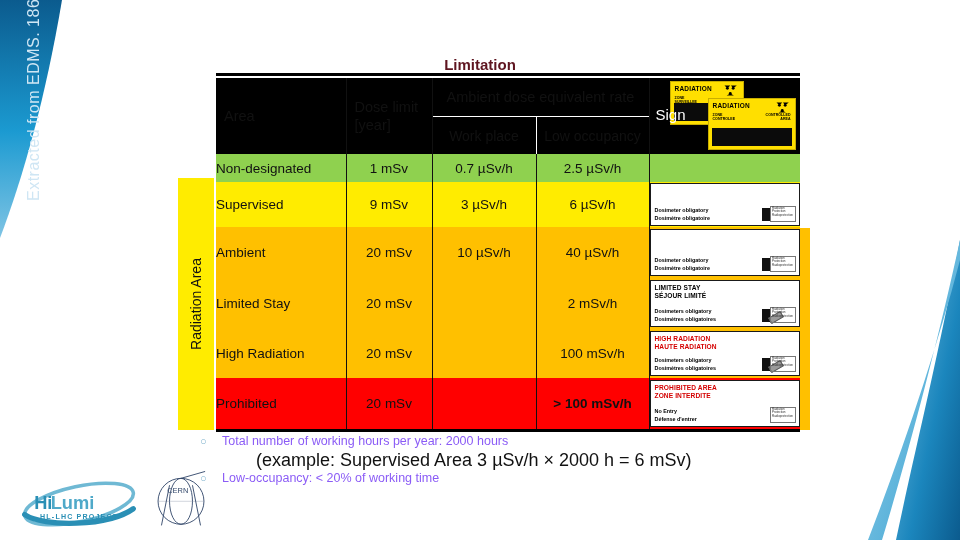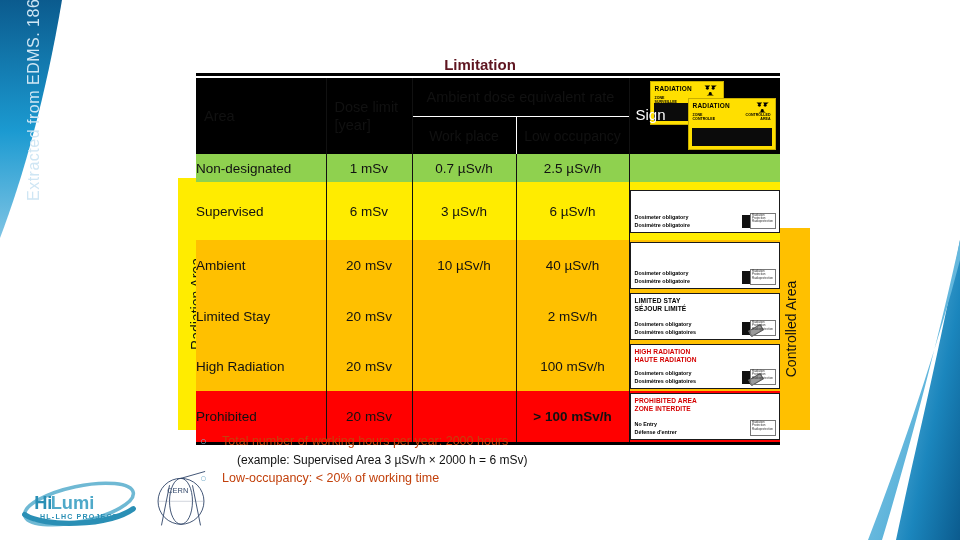--- a/index.html
+++ b/index.html
@@ -39,21 +39,21 @@
     display:flex;align-items:center;justify-content:center;
   }
   .band span{
     transform:rotate(-90deg);white-space:nowrap;
     font-size:14px;color:#111;
   }
   .band-left{left:178px;top:178px;width:36px;height:252px;background:#ffec00;}
   .band-right{left:772px;top:228px;width:38px;height:202px;background:#ffc000;}
 
   
-  .tbl-wrap{position:absolute;left:196px;top:73px;width:584px;}
+  .tbl-wrap{position:absolute;left:216px;top:73px;width:584px;}
   .rule-top{height:3px;background:#000;margin-bottom:2px;}
   .rule-bot{height:3px;background:#000;margin-top:0px;}
   table.grid{border-collapse:collapse;width:584px;table-layout:fixed;}
   table.grid td,table.grid th{
     padding:0;margin:0;font-size:13.5px;color:#111;
     border-right:1px solid #111;vertical-align:middle;
   }
   table.grid td:last-child,table.grid th:last-child{border-right:none;}
 
   
@@ -116,22 +116,22 @@
             transform:rotate(-30deg);border:1px solid #555;}
   .pl-rp{position:absolute;right:3px;bottom:3px;width:24px;height:14px;border:1px solid #777;}
   .pl-rp i{display:block;font-style:normal;font-size:3px;color:#333;line-height:1.1;padding-left:1px;}
 
   
   .bullets{position:absolute;left:200px;top:432px;width:560px;}
   .bl{display:flex;align-items:flex-start;margin-bottom:1px;}
   .bl .mark{
     color:#7fb2cd;font-size:11px;width:22px;flex:none;line-height:18px;text-align:left;
   }
-  .bl .txt{font-size:12.5px;color:#c2410c;line-height:18px;text-align:right;}
-  .sub-note{font-size:12px;color:#111;line-height:18px;margin-left:37px;}
+  .bl .txt{font-size:12.5px;color:#8b5cf6;line-height:18px;text-align:right;}
+  .sub-note{font-size:18px;color:#111;line-height:18px;margin-left:56px;}
 
   
   .hilumi{position:absolute;left:20px;top:478px;width:118px;height:52px;}
   .cern{position:absolute;left:152px;top:468px;width:58px;height:62px;}
 
   
   .footer{
     position:absolute;left:0;right:0;top:512px;text-align:center;
     color:#8cc2da;font-size:12.5px;
   }
@@ -261,23 +261,23 @@
       </tr>
 
       <tr class="r-green" style="height:28px">
         <td class="cell">Non-designated</td>
         <td class="cell-c">1 mSv</td>
         <td class="cell-c">0.7 µSv/h</td>
         <td class="cell-c">2.5 µSv/h</td>
         <td></td>
       </tr>
 
-      <tr class="r-yellow" style="height:58px">
+      <tr class="r-yellow" style="height:45px">
         <td class="cell">Supervised</td>
-        <td class="cell-c">6 mSv</td>
+        <td class="cell-c">9 mSv</td>
         <td class="cell-c">3 µSv/h</td>
         <td class="cell-c">6 µSv/h</td>
         <td class="sign-cell">
           <div class="placard" style="height:43px">
             <div class="pl-t1"></div>
             <div class="pl-t2"></div>
             <div class="pl-l1">Dosimeter obligatory</div>
             <div class="pl-l2">Dosimètre obligatoire</div>
             <div class="pl-box"></div>
             <div class="pl-rp">

